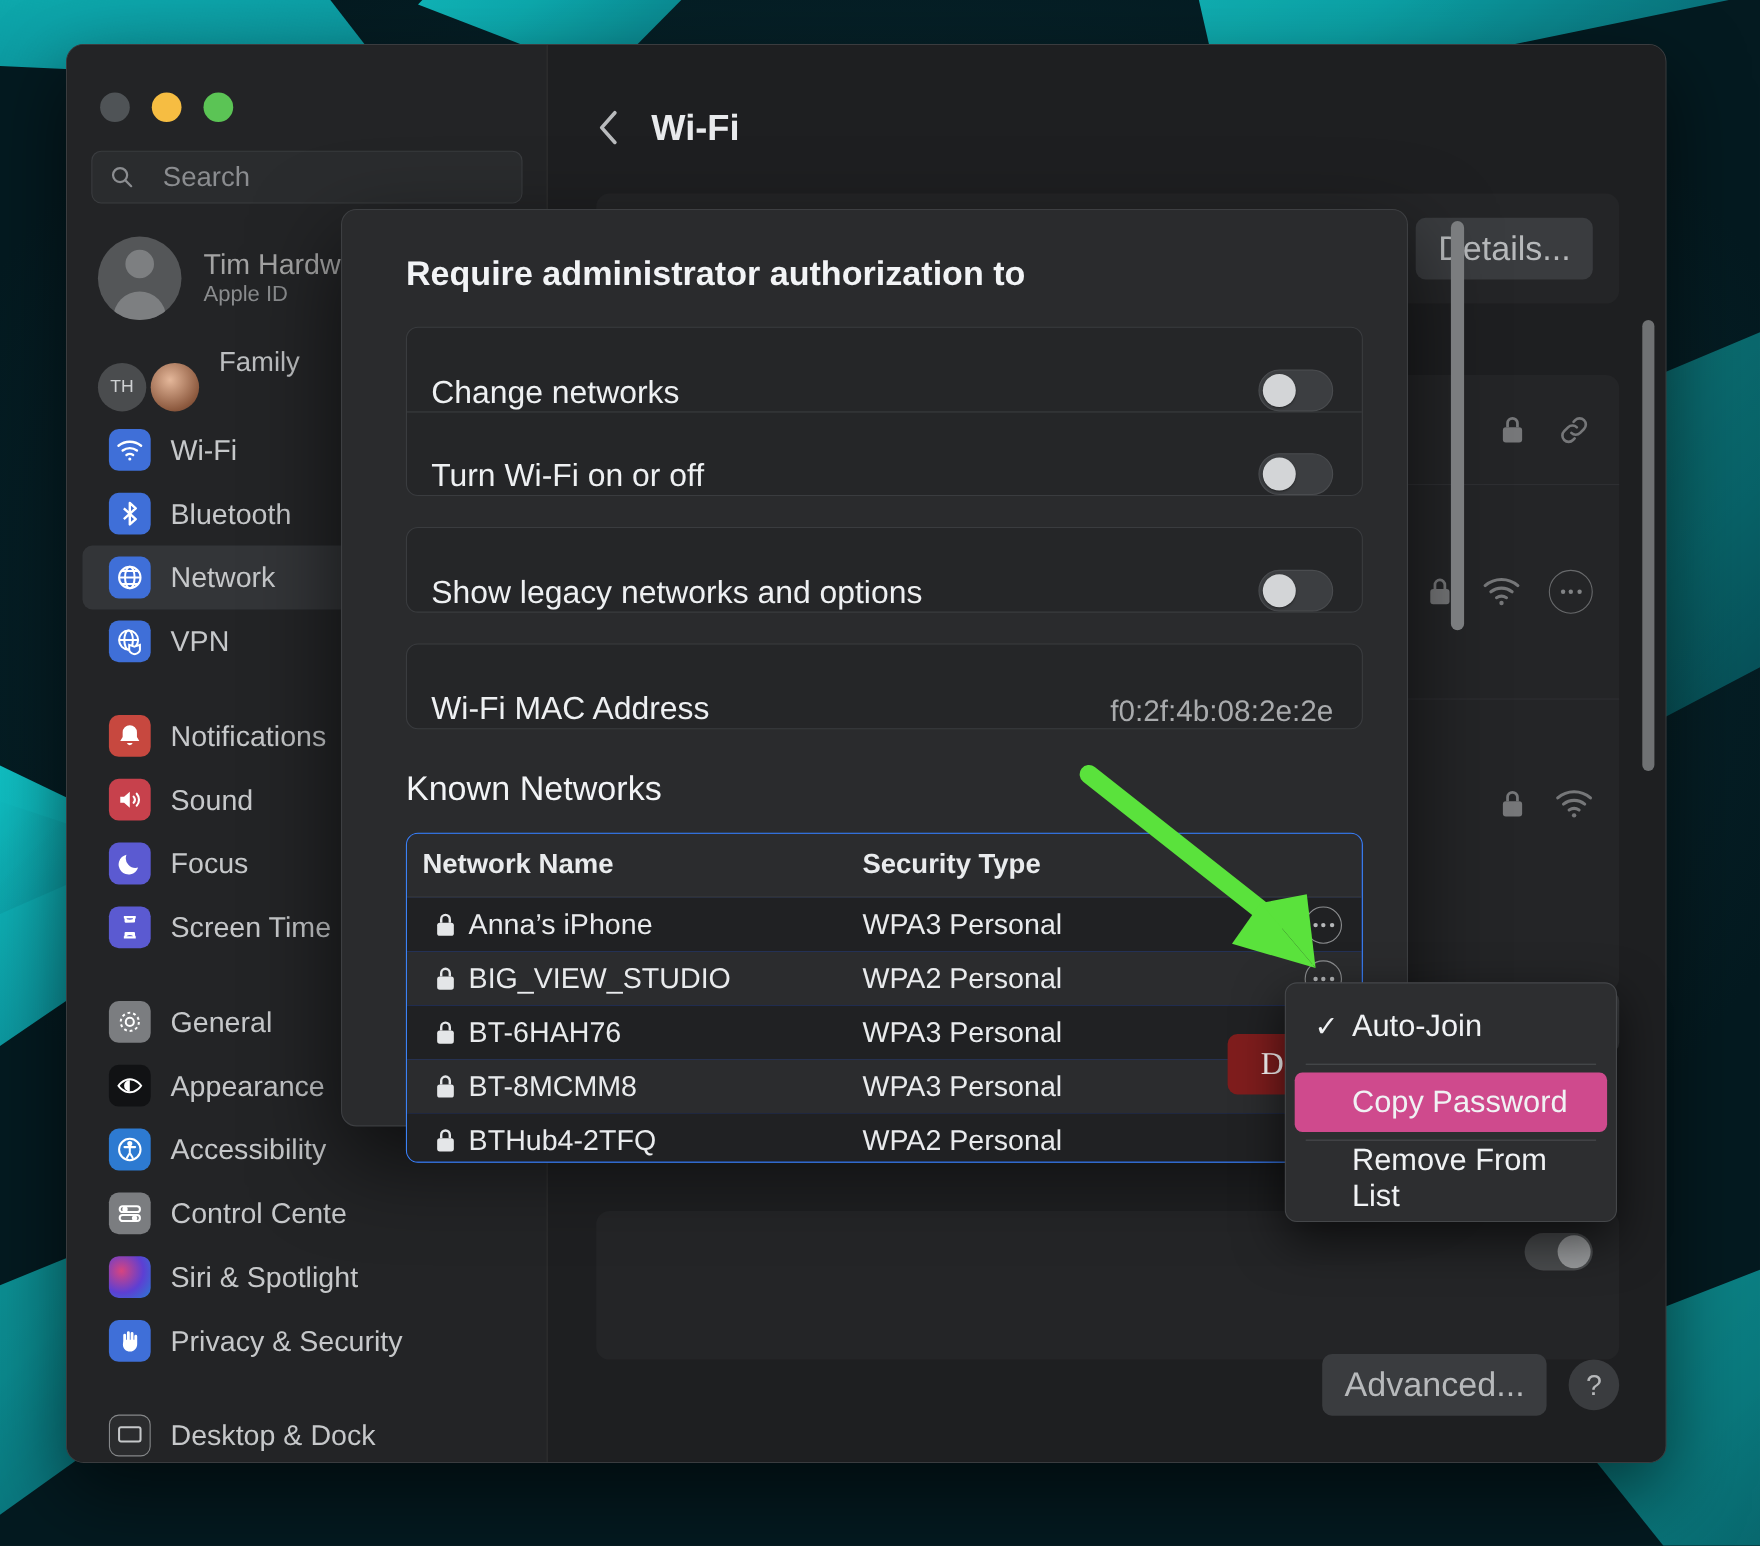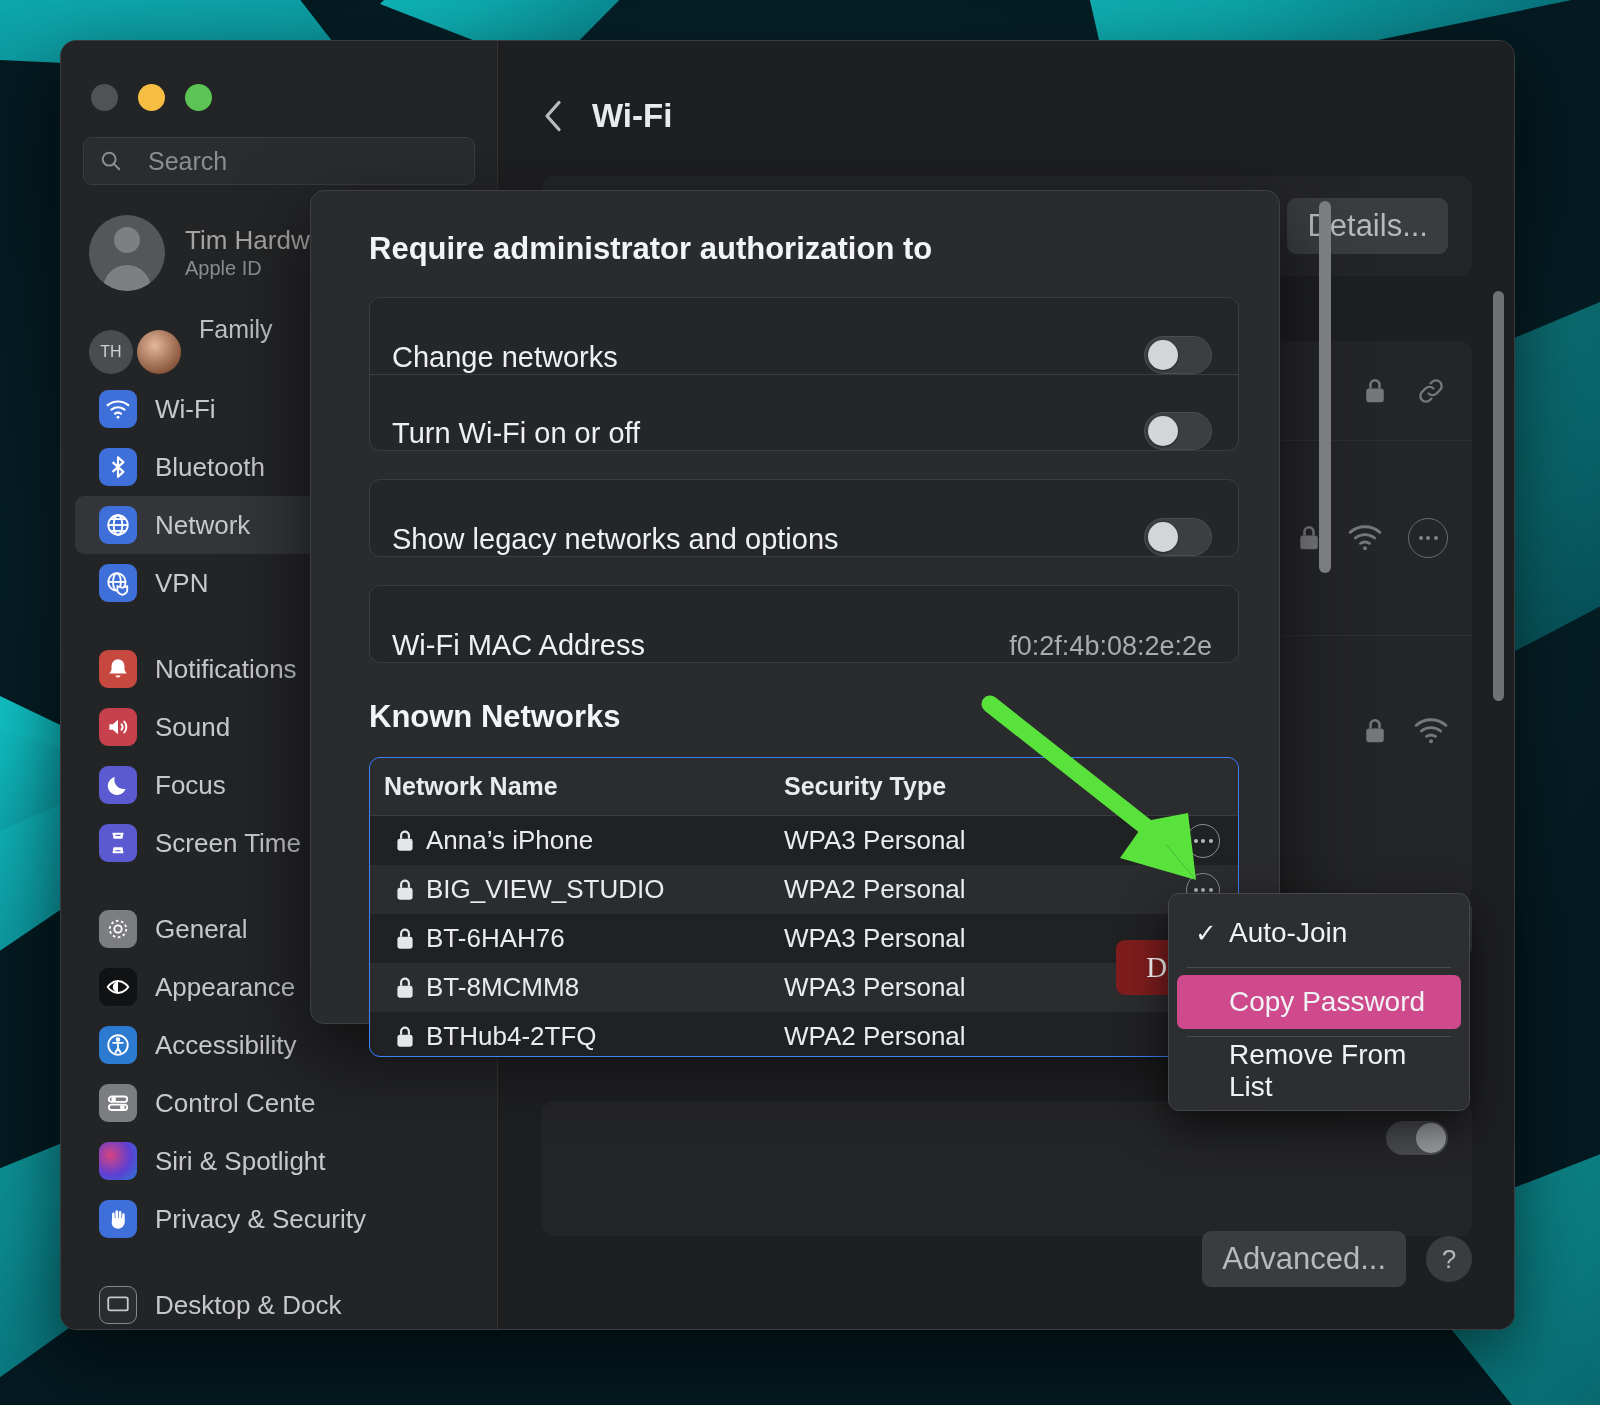--- a/index.html
+++ b/index.html
@@ -288,21 +288,21 @@
     flex: none;
   }
   .toggle .knob {
     position: absolute; left: 3px; top: 3px;
     width: 30px; height: 30px; border-radius: 50%;
     background: #d3d5d7;
     box-shadow: 0 1px 2px rgba(0,0,0,.45);
   }
 
   .section-title {
-    color: #f2f4f6; font-size: 31px; font-weight: bold;
+    color: #f2f4f6; font-size: 31px; font-weight: normal;
     margin: 36px 0 22px 0;
   }
 
   .table {
     background: #1d4ed8;
     border: 1px solid #3b82f6;
     border-radius: 11px;
     overflow: hidden;
     height: 300px;
   }

